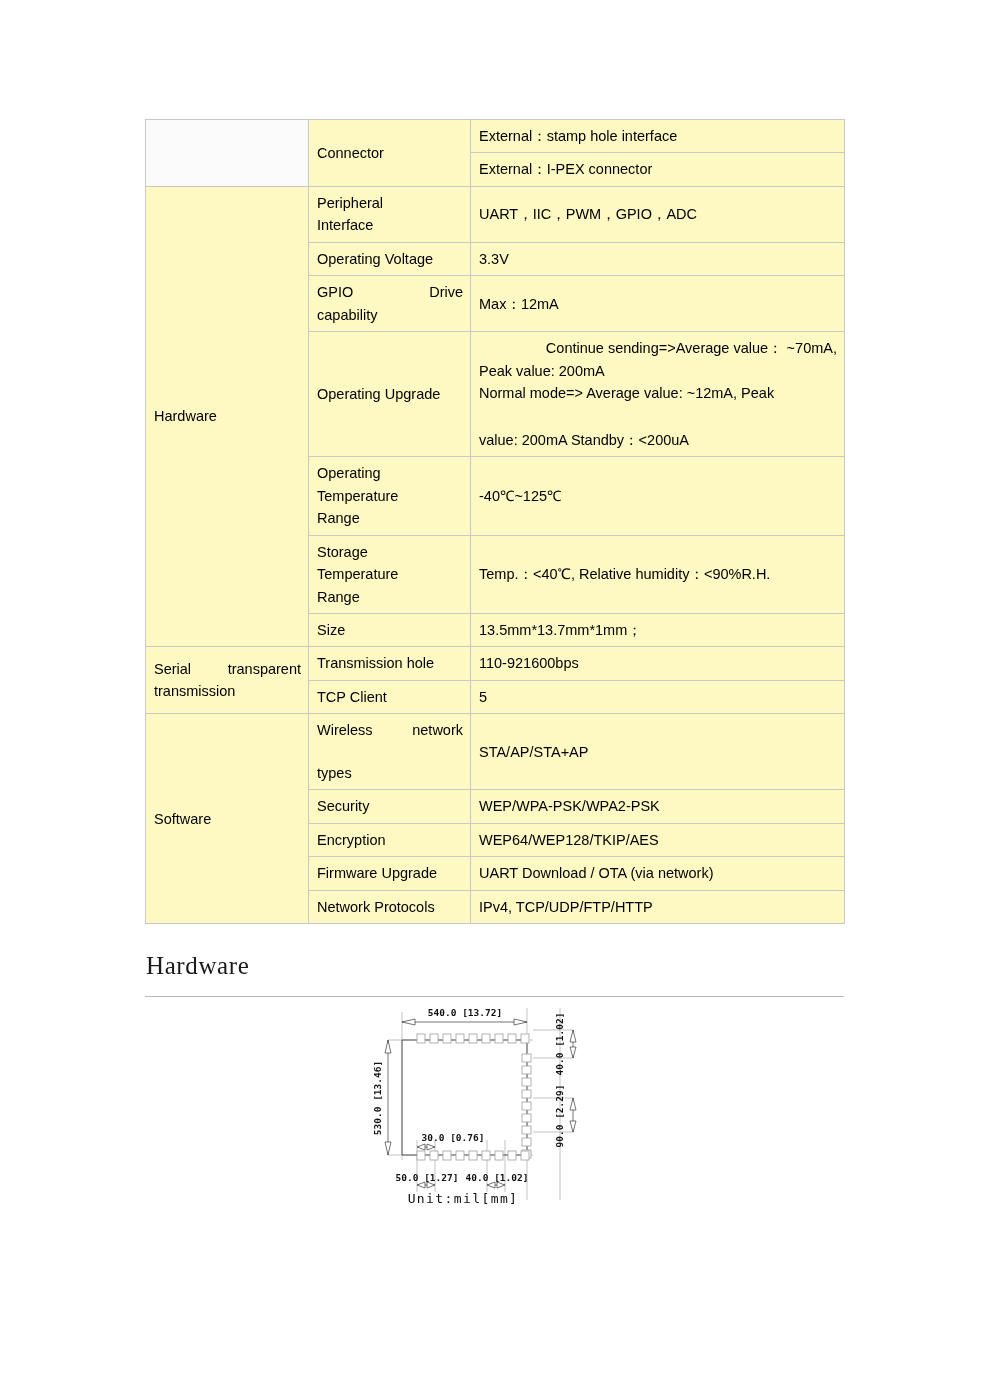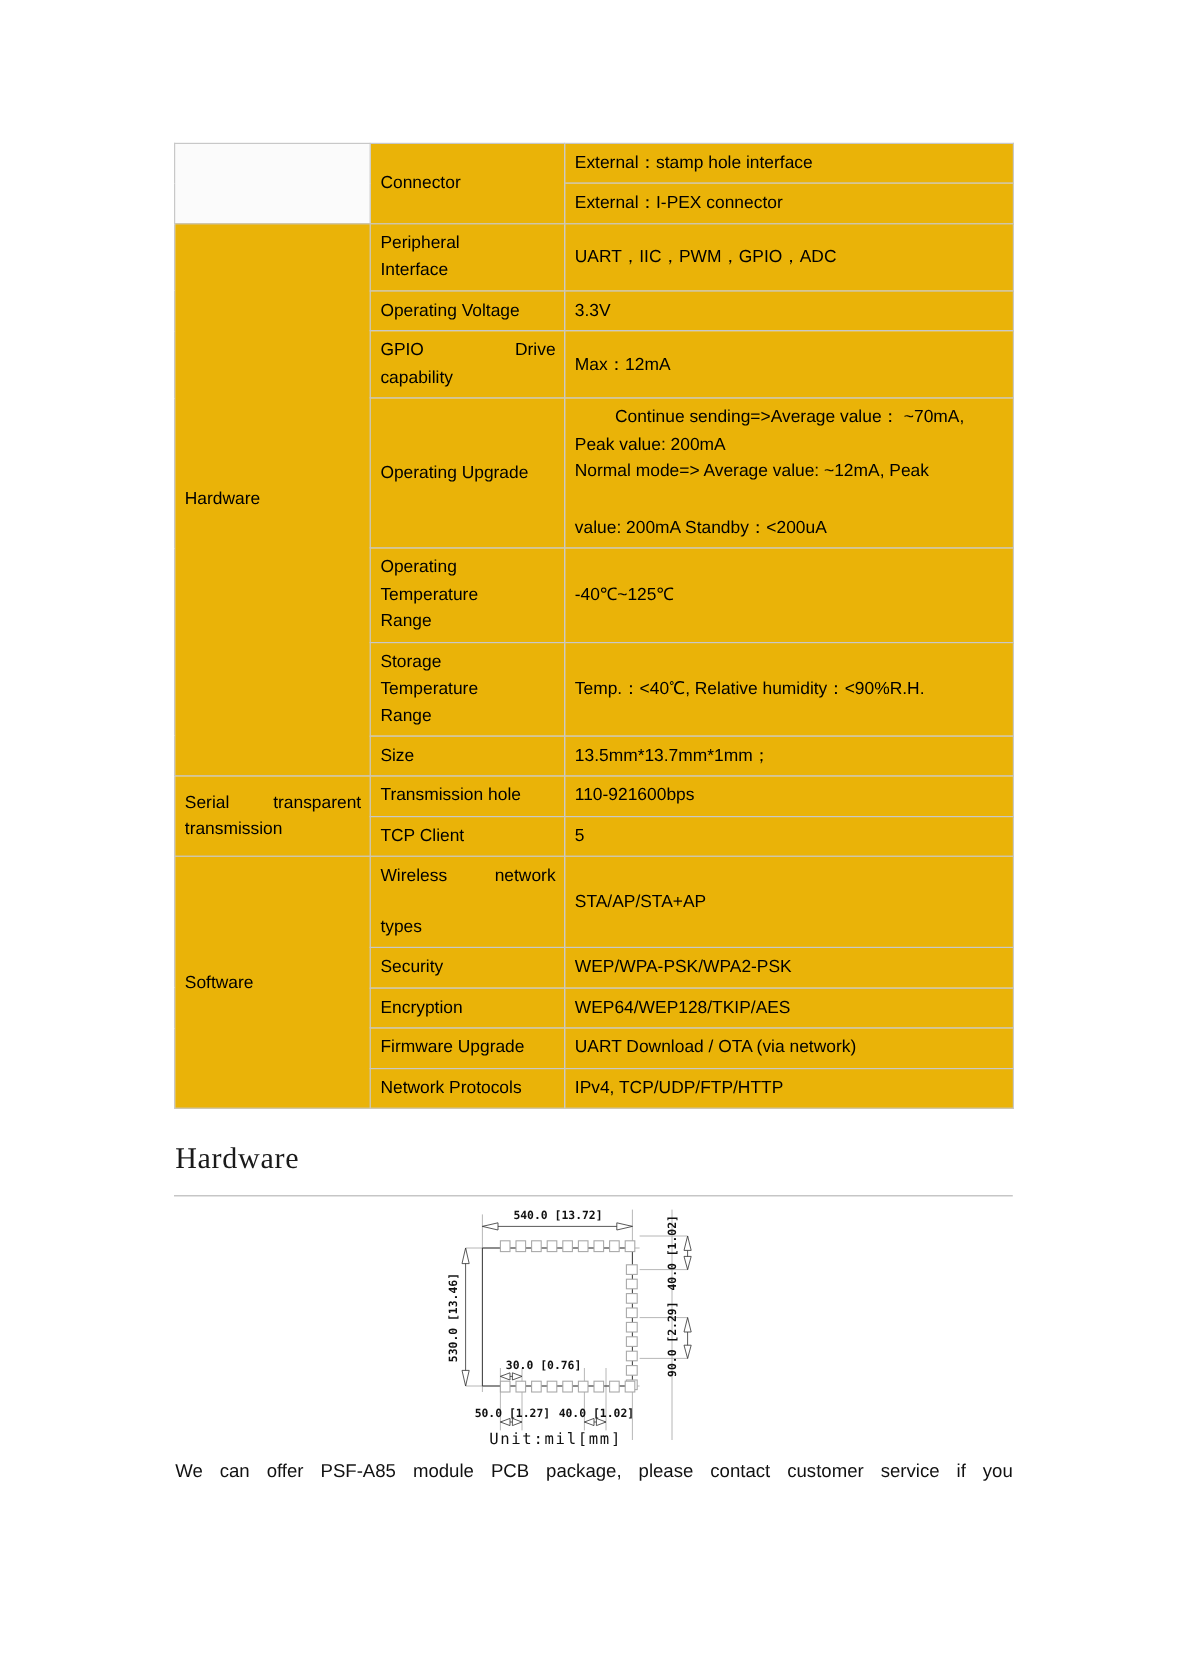--- a/index.html
+++ b/index.html
@@ -32,21 +32,21 @@
     border-collapse: collapse;
     table-layout: fixed;
     font-size: 14.5px;
     line-height: 1.55;
     color: #000;
   }
   .spec-table td {
     border: 1px solid #c8c8c8;
     padding: 5px 7px 5px 8px;
     vertical-align: middle;
-    background: #eab308;
+    background: #fef9c3;
   }
   .col-group  { width: 163px; }
   .col-param  { width: 162px; }
   .col-value  { width: 374px; }
 
   td.group-cell {
     vertical-align: middle;
     text-align: justify;
     text-align-last: justify;
   }
@@ -154,21 +154,21 @@
             <span>Drive</span>
           </span>
           <span>capability</span>
         </td>
         <td class="value-cell">Max：12mA</td>
       </tr>
 
       <tr>
         <td class="param-plain vmid">Operating Upgrade</td>
         <td class="value-cell">
-          <span style="display:flex;justify-content:center;">
+          <span style="display:flex;justify-content:flex-end;">
             <span>Continue sending=&gt;Average value： ~70mA,</span>
           </span>
           <span style="display:block;">Peak value: 200mA</span>
           <span style="display:block;">Normal mode=&gt; Average value: ~12mA, Peak</span>
           <span style="display:block;margin-top:24px;">value: 200mA Standby：&lt;200uA</span>
         </td>
       </tr>
 
       <tr>
         <td class="param-plain">
@@ -355,16 +355,15 @@
         <text x="72" y="181" text-anchor="middle">50.0 [1.27]</text>
         <text x="142" y="181" text-anchor="middle">40.0 [1.02]</text>
       </g>
       <g font-family="DejaVu Sans Mono, monospace" font-size="13" fill="#111111" letter-spacing="1.4">
         <text x="108" y="203" text-anchor="middle">Unit:mil[mm]</text>
       </g>
     </svg>
   </div>
 
   <div class="body-para">
-    <span class="l1">We can offer PSF-A85 module PCB package, please contact customer service if you</span>
   </div>
 
 </div>
 
 </body></html>

